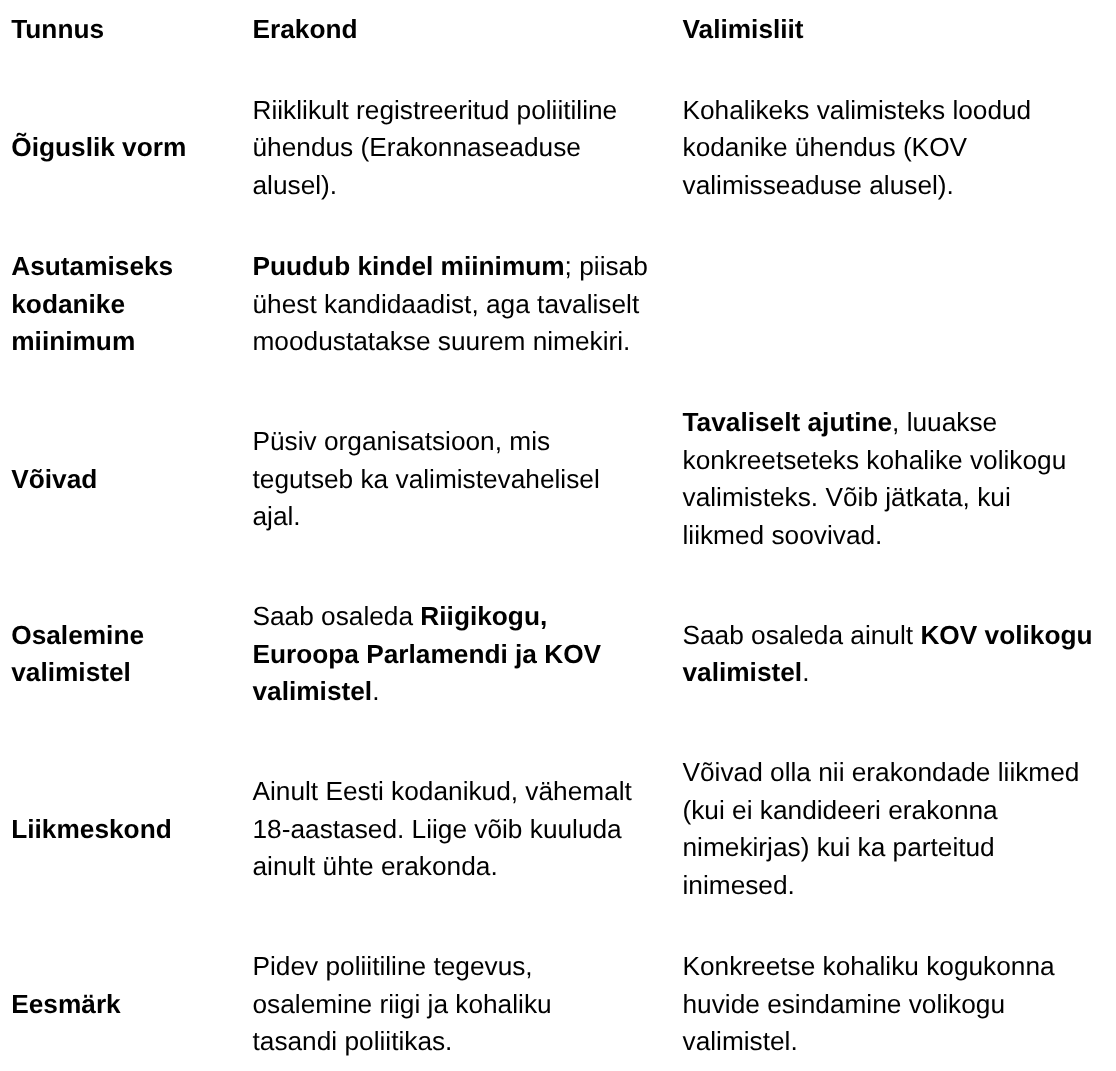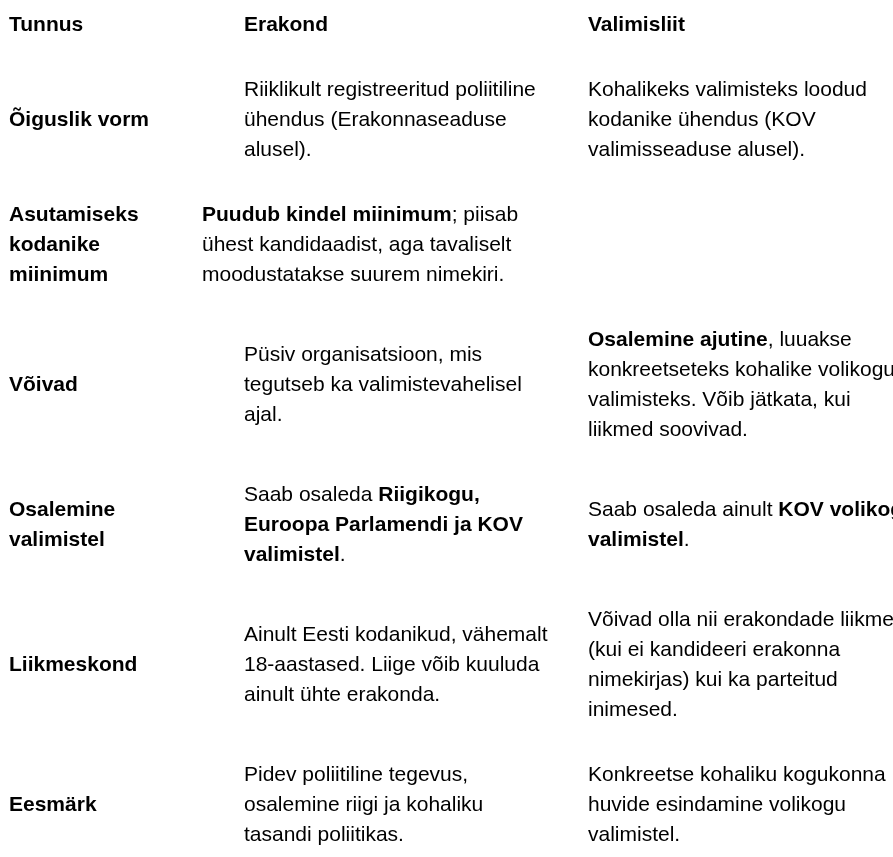--- a/index.html
+++ b/index.html
@@ -33,21 +33,20 @@
   .c1 {
     width: 193px;
     padding-right: 33px;
     flex: none;
     font-weight: bold;
   }
   .c2 {
     width: 344px;
     padding-right: 36px;
     flex: none;
-    margin-left: 42px;
   }
   .c3 {
     width: 331px;
     flex: none;
   }
   .bold {
     font-weight: bold;
   }
 </style>
 </head>
@@ -65,21 +64,21 @@
         <div class="c c2"><span>Riiklikult registreeritud poliitiline ühendus (Erakonnaseaduse alusel).</span></div>
         <div class="c c3"><span>Kohalikeks valimisteks loodud kodanike ühendus (KOV valimisseaduse alusel).</span></div>
       </div>
       <div class="trow">
         <div class="c c1">Asutamiseks kodanike miinimum</div>
         <div class="c c3"><span class="bold">Puudub kindel miinimum</span><span>; piisab ühest kandidaadist, aga tavaliselt moodustatakse suurem nimekiri.</span></div>
       </div>
       <div class="trow">
         <div class="c c1">Võivad</div>
         <div class="c c2"><span>Püsiv organisatsioon, mis tegutseb ka valimistevahelisel ajal.</span></div>
-        <div class="c c3"><span class="bold">Osalemine ajutine</span><span>, luuakse konkreetseteks kohalike volikogu valimisteks. Võib jätkata, kui liikmed soovivad.</span></div>
+        <div class="c c3"><span class="bold">Tavaliselt ajutine</span><span>, luuakse konkreetseteks kohalike volikogu valimisteks. Võib jätkata, kui liikmed soovivad.</span></div>
       </div>
       <div class="trow">
         <div class="c c1">Osalemine valimistel</div>
         <div class="c c2"><span>Saab osaleda </span><span class="bold">Riigikogu, Euroopa Parlamendi ja KOV valimistel</span><span>.</span></div>
         <div class="c c3"><span>Saab osaleda ainult </span><span class="bold">KOV volikogu valimistel</span><span>.</span></div>
       </div>
       <div class="trow">
         <div class="c c1">Liikmeskond</div>
         <div class="c c2"><span>Ainult Eesti kodanikud, vähemalt 18-aastased. Liige võib kuuluda ainult ühte erakonda.</span></div>
         <div class="c c3"><span>Võivad olla nii erakondade liikmed (kui ei kandideeri erakonna nimekirjas) kui ka parteitud inimesed.</span></div>

